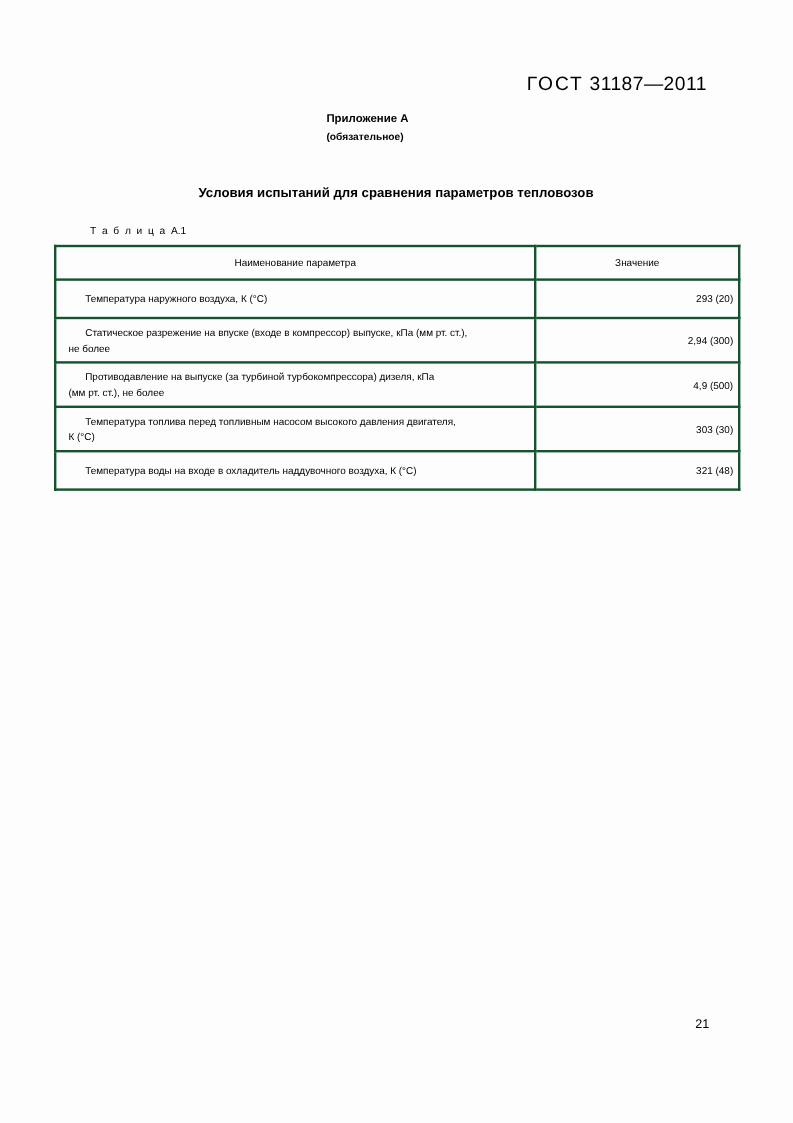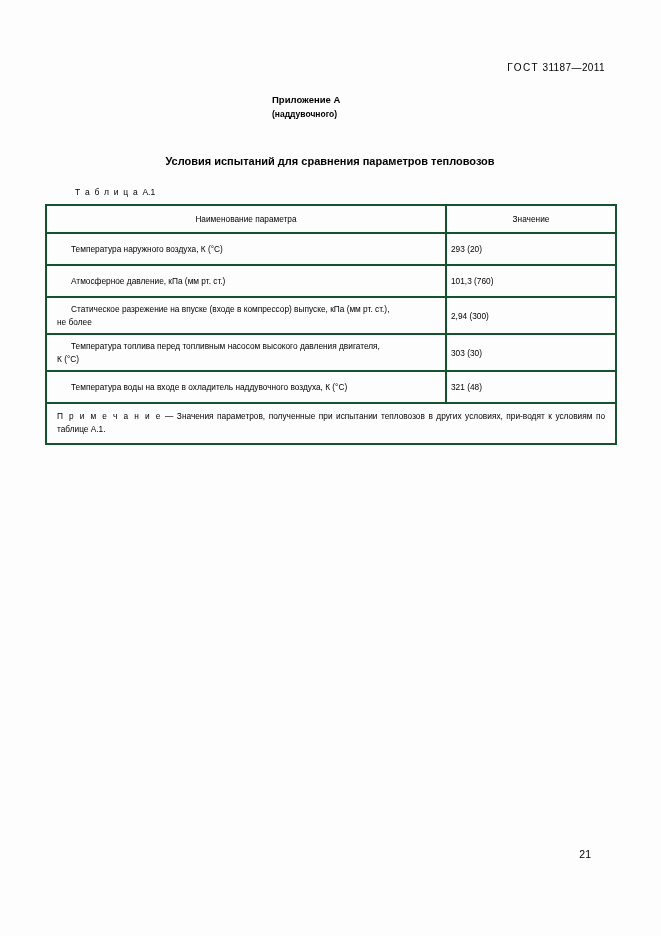--- a/index.html
+++ b/index.html
@@ -18,22 +18,22 @@
   .page {
     position: absolute;
     top: 0; left: 0;
     width: 661px;
     height: 936px;
     background: #fdfdfd;
   }
   .doc-header {
     position: absolute;
     top: 62px;
-    right: 56px;
-    font-size: 10px;
+    right: 72px;
+    font-size: 16px;
     letter-spacing: 0.4px;
     white-space: nowrap;
   }
   .doc-header .gost-word {
     letter-spacing: 1.6px;
   }
   .appendix-block {
     position: absolute;
     top: 92px;
     left: 272px;
@@ -87,21 +87,21 @@
   td.name-cell {
     padding: 5px 6px 5px 10px;
     line-height: 12.5px;
     text-align: left;
   }
   td.name-cell .indent {
     display: block;
     text-indent: 14px;
   }
   td.value-cell {
-    text-align: left;
+    text-align: right;
     padding: 4px 4px;
   }
   .row-1 td { height: 20px; }
   .note-cell {
     padding: 6px 10px 7px 10px;
     font-size: 8.3px;
     line-height: 13px;
     text-align: justify;
   }
   .note-cell .note-lead {
@@ -118,21 +118,21 @@
 <body>
 
 <div class="page">
 
   <div class="doc-header">
     <span class="gost-word">ГОСТ</span><span> 31187—2011</span>
   </div>
 
   <div class="appendix-block">
     <div>Приложение А</div>
-    <div class="appendix-sub">(наддувочного)</div>
+    <div class="appendix-sub">(обязательное)</div>
   </div>
 
   <div class="main-title">Условия испытаний для сравнения параметров тепловозов</div>
 
   <div class="table-label">
     <span>Т а б л и ц а </span><span class="plain">А.1</span>
   </div>
 
   <table class="params">
     <colgroup>
@@ -145,49 +145,45 @@
         <th>Значение</th>
       </tr>
     </thead>
     <tbody>
       <tr class="row-1">
         <td class="name-cell">
           <span class="indent">Температура наружного воздуха, К (°С)</span>
         </td>
         <td class="value-cell">293 (20)</td>
       </tr>
-      <tr class="row-1">
-        <td class="name-cell">
-          <span class="indent">Атмосферное давление, кПа (мм рт. ст.)</span>
-        </td>
-        <td class="value-cell">101,3 (760)</td>
-      </tr>
       <tr>
         <td class="name-cell">
           <span class="indent">Статическое разрежение на впуске (входе в компрессор) выпуске, кПа (мм рт. ст.),</span>
           <span>не более</span>
         </td>
         <td class="value-cell">2,94 (300)</td>
+      </tr>
+      <tr>
+        <td class="name-cell">
+          <span class="indent">Противодавление на выпуске (за турбиной турбокомпрессора) дизеля, кПа</span>
+          <span>(мм рт. ст.), не более</span>
+        </td>
+        <td class="value-cell">4,9 (500)</td>
       </tr>
       <tr>
         <td class="name-cell">
           <span class="indent">Температура топлива перед топливным насосом высокого давления двигателя,</span>
           <span>К (°С)</span>
         </td>
         <td class="value-cell">303 (30)</td>
       </tr>
       <tr class="row-1">
         <td class="name-cell">
           <span class="indent">Температура воды на входе в охладитель наддувочного воздуха, К (°С)</span>
         </td>
         <td class="value-cell">321 (48)</td>
       </tr>
-      <tr>
-        <td class="note-cell" colspan="2">
-          <span class="note-lead">П р и м е ч а н и е</span><span> — Значения параметров, полученные при испытании тепловозов в других условиях, при-водят к условиям по таблице А.1.</span>
-        </td>
-      </tr>
     </tbody>
   </table>
 
   <div class="page-number">21</div>
 
 </div>
 
 </body></html>

